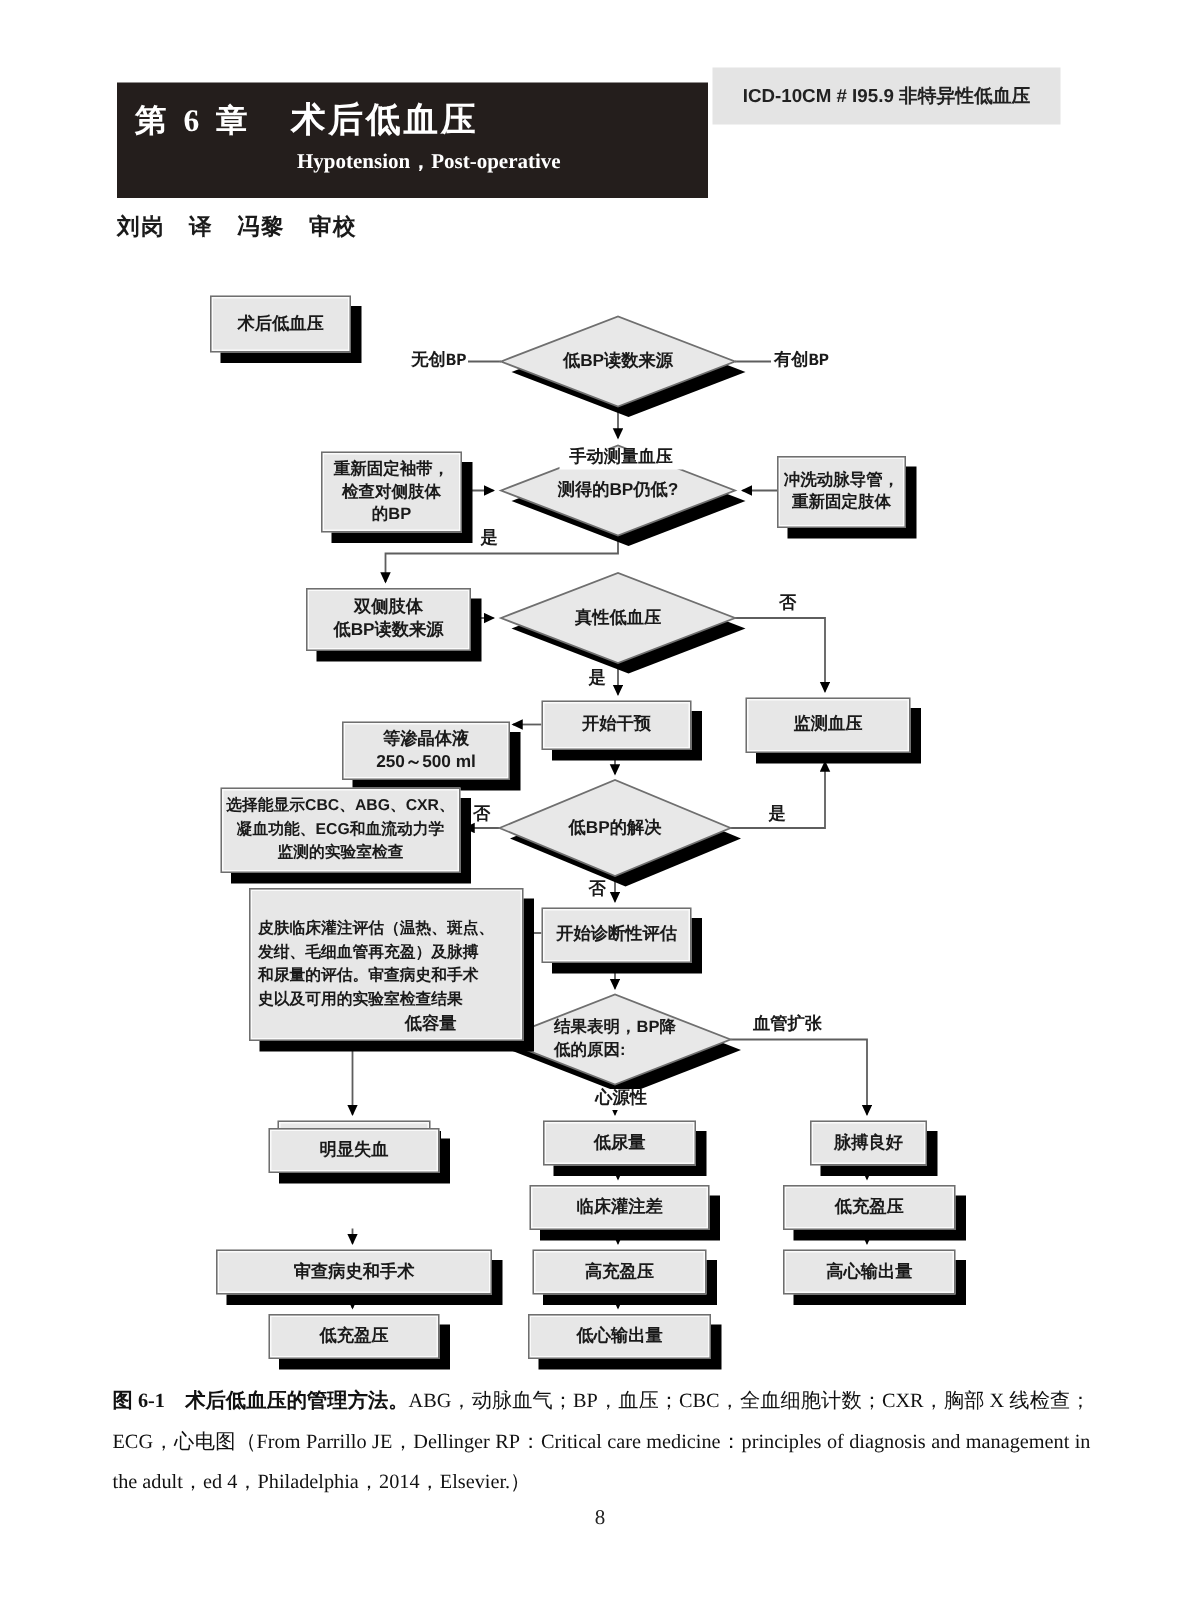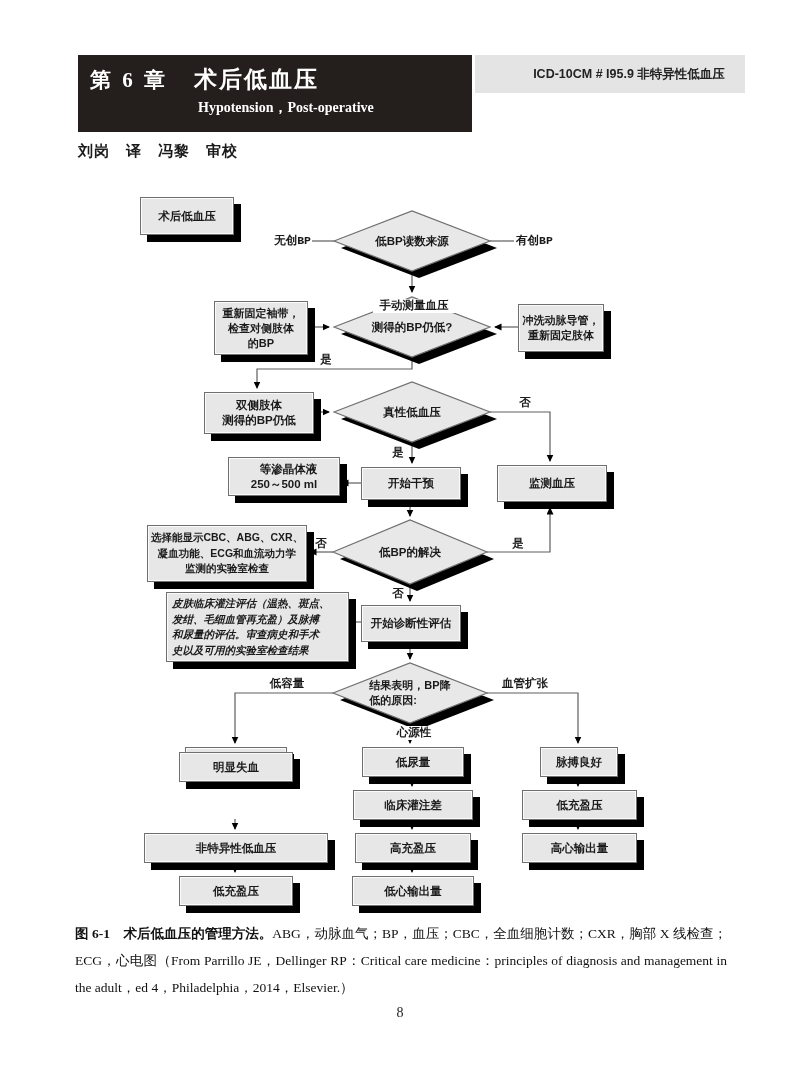--- a/index.html
+++ b/index.html
@@ -5,32 +5,32 @@
   html,body{margin:0;padding:0;background:#fff;}
   .page{position:relative;width:800px;height:1078px;background:#fff;overflow:hidden;
         font-family:"Liberation Sans",sans-serif;color:#1a1a1a;}
   
   .chapter-bar{position:absolute;left:78px;top:55px;width:394px;height:77px;background:#241e1c;color:#fff;}
   .bar-line1{position:absolute;left:12px;top:9px;white-space:nowrap;}
   .chapter-no{font-family:"Liberation Serif",serif;font-size:21px;font-weight:700;letter-spacing:3px;}
   .chapter-zh{font-size:23px;font-weight:800;letter-spacing:2px;margin-left:26px;}
   .bar-line2{position:absolute;left:120px;top:44px;font-family:"Liberation Serif",serif;
              font-size:14px;font-weight:700;white-space:nowrap;}
-  .icd-strip{position:absolute;left:475px;top:55px;width:232px;height:38px;background:#e4e4e4;
-             display:flex;align-items:center;justify-content:center;font-size:12.5px;font-weight:700;color:#222;white-space:nowrap;padding-left:38px;}
+  .icd-strip{position:absolute;left:475px;top:45px;width:232px;height:38px;background:#e4e4e4;
+             display:flex;align-items:center;justify-content:center;font-size:12.5px;font-weight:700;color:#222;white-space:nowrap;}
   .translators{position:absolute;left:78px;top:142px;font-family:"Liberation Serif",serif;
                font-size:15px;font-weight:600;letter-spacing:1px;}
   
   .connectors{position:absolute;left:0;top:0;z-index:0;}
   .node{position:absolute;z-index:2;background:#e7e7e7;border:1px solid #6f6f6f;
         box-shadow:7px 7px 0 #000, inset 0 0 0 1px #fbfbfb;
         display:flex;align-items:center;justify-content:center;text-align:center;
         font-size:11.5px;font-weight:700;line-height:15px;white-space:pre-line;}
   .node.small-text{font-size:10.5px;line-height:15.5px;}
-  .node.align-left{justify-content:flex-start;text-align:left;padding:0 5px;font-style:italic;}
+  .node.align-left{justify-content:flex-start;text-align:left;padding:16px 5px;}
   .dtext{position:absolute;z-index:2;display:flex;align-items:center;justify-content:center;
          text-align:center;font-size:11.5px;font-weight:700;line-height:15px;white-space:pre-line;}
   .dtext.left-lines{text-align:left;}
   .edge-label{position:absolute;z-index:3;font-size:11.5px;font-weight:700;line-height:14px;
               text-align:center;white-space:nowrap;font-family:Liberation Mono, monospace;}
   .edge-label.on-line{background:#fff;padding:0 2px;}
   
   .caption{position:absolute;left:75px;top:920px;width:652px;margin:0;
            font-family:"Liberation Serif",serif;font-size:13.5px;line-height:27px;color:#111;text-align:justify;}
   .caption strong{font-weight:700;}
@@ -104,22 +104,22 @@
       </g>
     </svg>
 
     <div class="node" style="left:140px;top:197px;width:92px;height:36px;">术后低血压</div>
     <div class="node" style="left:214px;top:301px;width:92px;height:52px;font-size:11px;">重新固定袖带，
 检查对侧肢体
 的BP</div>
     <div class="node" style="left:518px;top:304px;width:84px;height:46px;font-size:11px;">冲洗动脉导管，
 重新固定肢体</div>
     <div class="node" style="left:204px;top:392px;width:108px;height:40px;">双侧肢体
-测得的BP仍低</div>
-    <div class="node" style="left:228px;top:457px;width:110px;height:37px;text-align:right;">等渗晶体液
+低BP读数来源</div>
+    <div class="node" style="left:228px;top:481px;width:110px;height:37px;">等渗晶体液
 250～500 ml</div>
     <div class="node" style="left:361px;top:467px;width:98px;height:31px;">开始干预</div>
     <div class="node" style="left:497px;top:465px;width:108px;height:35px;">监测血压</div>
     <div class="node small-text" style="left:147px;top:525px;width:158px;height:55px;">选择能显示CBC、ABG、CXR、
 凝血功能、ECG和血流动力学
 监测的实验室检查</div>
     <div class="node small-text align-left" style="left:166px;top:592px;width:171px;height:68px;">皮肤临床灌注评估（温热、斑点、
 发绀、毛细血管再充盈）及脉搏
 和尿量的评估。审查病史和手术
 史以及可用的实验室检查结果</div>
@@ -140,21 +140,21 @@
     <div class="edge-label" style="left:390px;top:446px;width:16px;">是</div>
     <div class="edge-label" style="left:313px;top:537px;width:16px;">否</div>
     <div class="edge-label" style="left:510px;top:537px;width:16px;">是</div>
     <div class="edge-label" style="left:390px;top:587px;width:16px;">否</div>
     <div class="edge-label" style="left:260px;top:677px;width:54px;">低容量</div>
     <div class="edge-label" style="left:492px;top:677px;width:66px;">血管扩张</div>
     <div class="edge-label on-line" style="left:388px;top:726px;width:48px;">心源性</div>
 
     <div class="node" style="left:185px;top:747px;width:100px;height:28px;">低尿量</div>
     <div class="node" style="left:179px;top:752px;width:112px;height:28px;">明显失血</div>
-    <div class="node" style="left:144px;top:833px;width:182px;height:28px;">非特异性低血压</div>
+    <div class="node" style="left:144px;top:833px;width:182px;height:28px;">审查病史和手术</div>
     <div class="node" style="left:179px;top:876px;width:112px;height:28px;">低充盈压</div>
 
     <div class="node" style="left:362px;top:747px;width:100px;height:28px;">低尿量</div>
     <div class="node" style="left:353px;top:790px;width:118px;height:28px;">临床灌注差</div>
     <div class="node" style="left:355px;top:833px;width:114px;height:28px;">高充盈压</div>
     <div class="node" style="left:352px;top:876px;width:120px;height:28px;">低心输出量</div>
 
     <div class="node" style="left:540px;top:747px;width:76px;height:28px;">脉搏良好</div>
     <div class="node" style="left:522px;top:790px;width:113px;height:28px;">低充盈压</div>
     <div class="node" style="left:522px;top:833px;width:113px;height:28px;">高心输出量</div>

